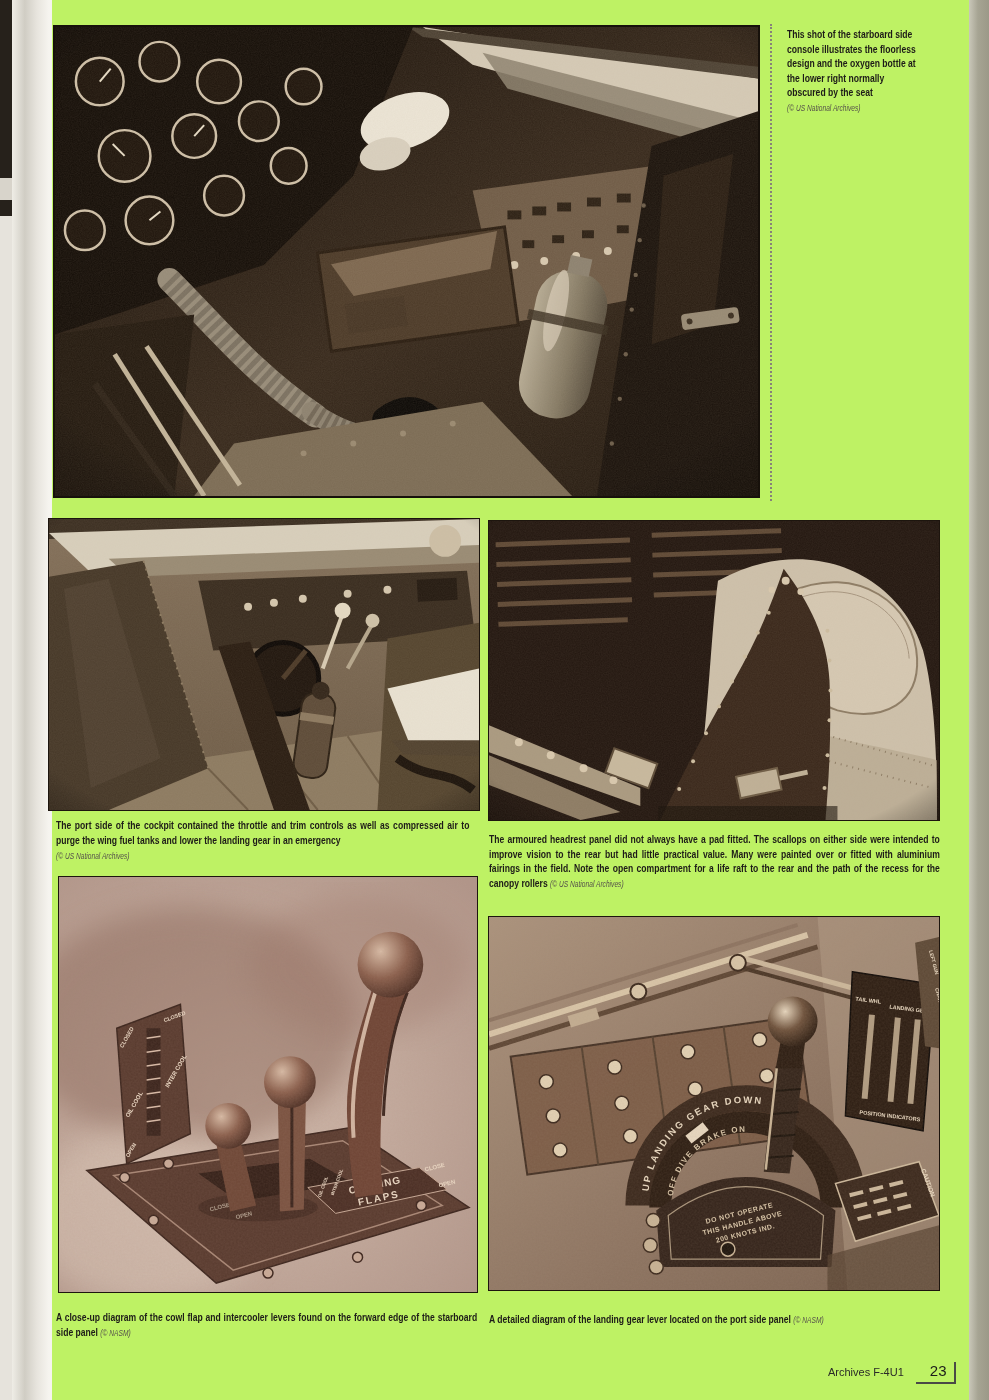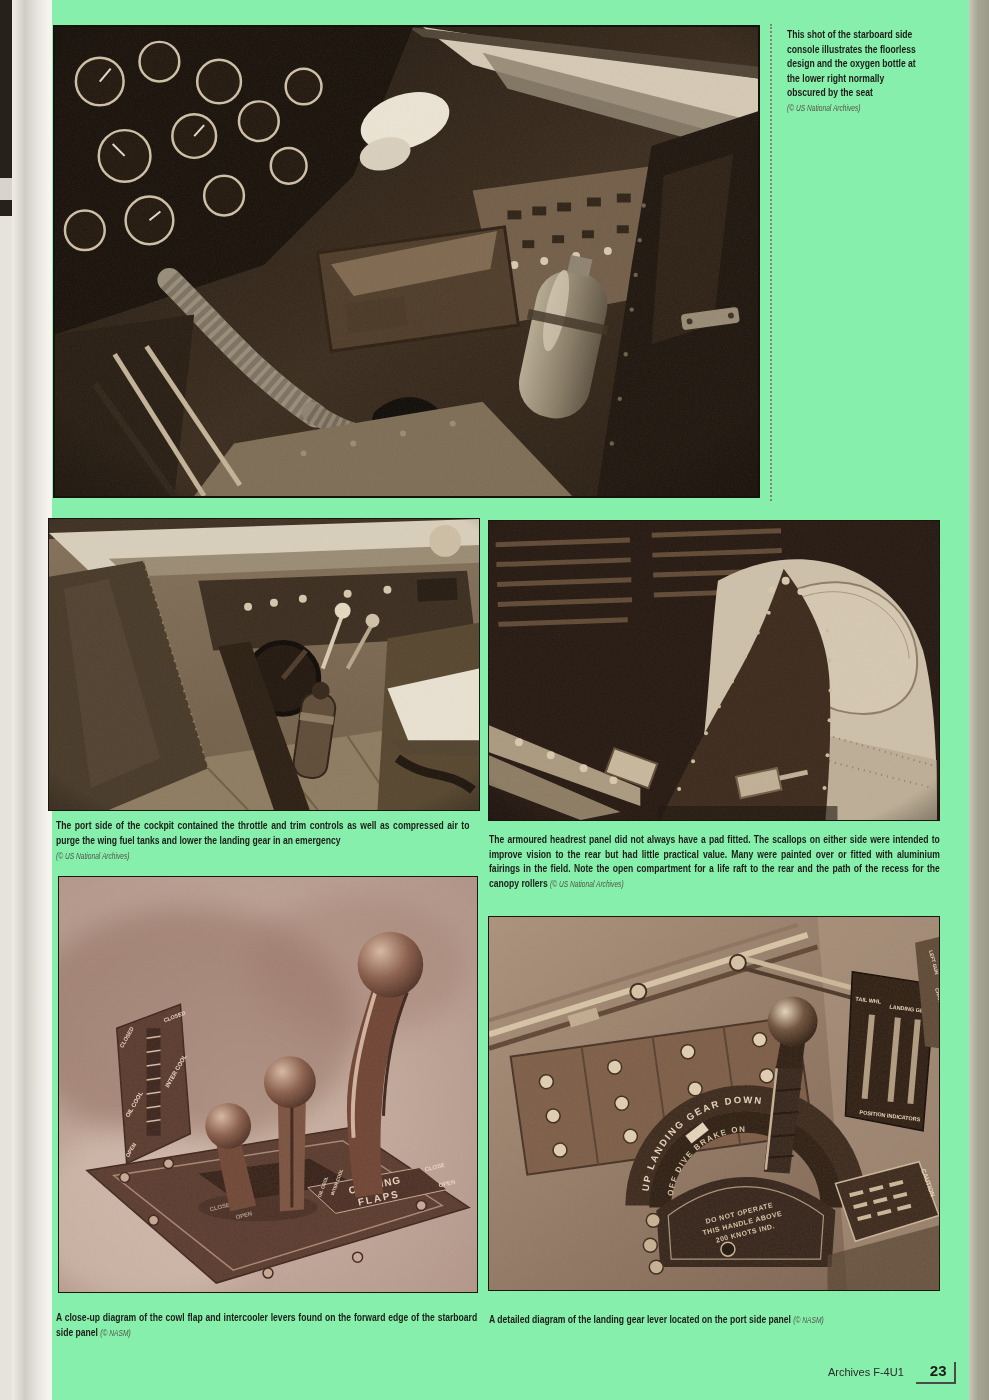--- a/index.html
+++ b/index.html
@@ -1,16 +1,16 @@
 <!DOCTYPE html>
 <html><head>
 <meta charset="utf-8">
 <style>
   html,body{margin:0;padding:0;background:#888;}
-  #page{position:relative;width:989px;height:1400px;background:#86efac;overflow:hidden;
+  #page{position:relative;width:989px;height:1400px;background:#bef264;overflow:hidden;
         font-family:"Liberation Sans",sans-serif;}
   
   .bind-dark{position:absolute;left:0;top:0;width:12px;height:216px;background:#26211b;}
   .bind-dark .patch{position:absolute;left:0;top:178px;width:12px;height:22px;background:#d8d4cb;}
   .bind-light{position:absolute;left:0;top:216px;width:12px;height:1184px;background:#e6e3dc;}
   .gutter{position:absolute;left:12px;top:0;width:40px;height:1400px;
           background:linear-gradient(90deg,#efede6 0%,#d0cdc4 32%,#e7e4dd 62%,#f6f4ef 92%);}
   
   .edge-strip{position:absolute;left:969px;top:0;width:20px;height:1400px;
           background:linear-gradient(90deg,#c9c7b9 0%,#a6a493 45%,#9b9988 100%);}
@@ -23,21 +23,21 @@
   .dotline{position:absolute;left:770px;top:24px;height:477px;width:0;border-left:2px dotted #86827a;}
   
   .cap{position:absolute;font-weight:700;color:#1d1b18;font-size:11px;line-height:14.6px;
        transform:scaleX(.78);transform-origin:0 0;text-align:justify;}
   .cap.left{text-align:left;}
   .credit{font-weight:400;font-style:italic;font-size:8.5px;color:#56524b;white-space:nowrap;}
   .credit-block{display:block;margin-top:2px;}
   
   .footer{position:absolute;left:828px;top:1362px;display:flex;align-items:baseline;gap:12px;}
   .footer .booktitle{font-size:11px;color:#2a2a28;}
-  .footer .pageno{font-size:15px;font-weight:700;color:#1c1c1a;
+  .footer .pageno{font-size:15px;font-weight:400;color:#1c1c1a;
        border-bottom:2px solid #4a4a46;border-right:2px solid #4a4a46;padding:0 8px 3px 14px;}
   
   text{font-family:"Liberation Sans",sans-serif;}
 </style>
 </head>
 <body>
 
 <div id="page">
 
   <div class="bind-dark">

